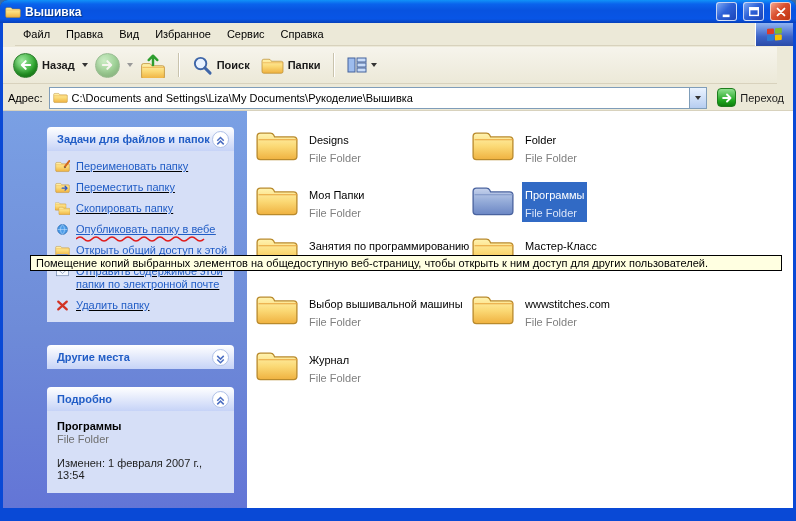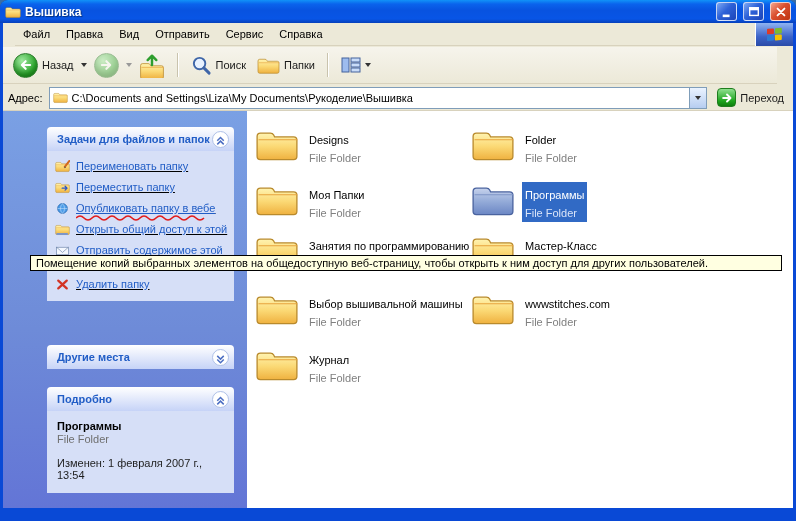--- a/index.html
+++ b/index.html
@@ -12,21 +12,21 @@
   .titletext{color:#fff;font-weight:bold;font-size:12px;text-shadow:1px 1px 1px #04307E;flex:1;}
   .winbtn{width:21px;height:19px;border-radius:3px;border:1px solid rgba(255,255,255,.75);display:flex;align-items:center;justify-content:center;margin-left:2px;}
   .b-blue{background:linear-gradient(135deg,#7DA8F4,#2E62D8 45%,#1B44B8);}
   .b-red{background:linear-gradient(135deg,#F2A48C,#DA4F2E 45%,#BE3413);}
   
   .wbody{position:absolute;left:3px;right:3px;top:23px;bottom:13px;background:#ECE9D8;overflow:hidden;}
   .menubar{position:absolute;left:12px;top:0;right:0;height:23px;display:flex;align-items:center;border-bottom:1px solid #D8D2BD;}
   .menu-item{font-size:11px;color:#000;padding:0 8px;line-height:22px;}
   .winlogo{margin-left:auto;width:38px;height:23px;border-left:1px solid #fff;display:flex;align-items:center;justify-content:center;
     background:linear-gradient(180deg,#8FB3F2,#3C63C8 60%,#2A4BA8);}
-  .toolbar{position:absolute;left:0;top:24px;right:16px;height:37px;display:flex;align-items:center;padding:0 6px;gap:3px;border-bottom:1px solid #D8D2BD;background:linear-gradient(180deg,#F6F4EC,#ECE9D8);}
+  .toolbar{position:absolute;left:0;top:24px;right:16px;height:37px;display:flex;align-items:center;padding:0 6px;gap:3px;border-bottom:1px solid #D8D2BD;background:linear-gradient(180deg,#F6F4EC,#ECE9D8);font-weight:bold;}
   .tbtn{display:flex;align-items:center;gap:4px;padding:2px 4px;border-radius:3px;}
   .tlabel{font-size:11px;color:#1A1A1A;}
   .circle{width:25px;height:25px;border-radius:50%;background:radial-gradient(circle at 35% 30%,#9FE89F,#2FA82F 62%,#157E15);
     border:1px solid #2E7D2E;box-shadow:inset 0 -4px 5px rgba(0,60,0,.35);display:flex;align-items:center;justify-content:center;}
   .circle.dis{opacity:.45;}
   .tri{width:0;height:0;border-left:3px solid transparent;border-right:3px solid transparent;border-top:4px solid #333;}
   .tri.dis{border-top-color:#999;}
   .sep{width:2px;height:24px;margin:0 5px;border-left:1px solid #C9C3AD;border-right:1px solid #FFF;}
   .addrbar{position:absolute;left:0;top:62px;right:0;height:26px;display:flex;align-items:center;padding:0 5px;gap:6px;border-bottom:1px solid #D8D2BD;background:#ECE9D8;}
   .addrlabel{font-size:11px;color:#000;}
@@ -117,21 +117,21 @@
         </svg>
     </span>
   </div>
 
   <div class="wbody">
 
     <div class="menubar">
       <span class="menu-item">Файл</span>
       <span class="menu-item">Правка</span>
       <span class="menu-item">Вид</span>
-      <span class="menu-item">Отправить</span>
+      <span class="menu-item">Избранное</span>
       <span class="menu-item">Сервис</span>
       <span class="menu-item">Справка</span>
       <span class="winlogo">
         <svg width="17" height="15" viewBox="0 0 18 16">
           <g transform="skewY(-4)">
             <rect x="1" y="2" width="7.4" height="6" rx="1" fill="#DD3B27"></rect>
             <rect x="9.4" y="2" width="7.4" height="6" rx="1" fill="#7EBB2C"></rect>
             <rect x="1" y="9" width="7.4" height="6" rx="1" fill="#2D7BD4"></rect>
             <rect x="9.4" y="9" width="7.4" height="6" rx="1" fill="#F3C200"></rect>
           </g>
@@ -235,20 +235,31 @@
             </div>
 
             <div class="titem">
               <svg class="mi" viewBox="0 0 46 38">
                 <use href="#fold"></use>
                   <path d="M22 21 h14 M31 15 l6 6 -6 6" stroke="#2B56C9" stroke-width="4" fill="none" stroke-linecap="round" stroke-linejoin="round"></path>
               </svg>
               <span class="lbl">Переместить папку</span>
             </div>
 
+            <div class="titem">
+              <svg class="mi" viewBox="0 0 46 38">
+                <g transform="translate(-2,-4) scale(.82)">
+                    <use href="#fold"></use>
+                  </g>
+                <g transform="translate(10,10) scale(.82)">
+                    <use href="#fold"></use>
+                  </g>
+              </svg>
+              <span class="lbl">Скопировать папку</span>
+            </div>
 
             <div class="titem">
               <svg class="mi" viewBox="0 0 46 38">
                 <circle cx="23" cy="19" r="15" fill="#4C9CE8" stroke="#1D5FA8" stroke-width="2"></circle>
                 <path d="M8 19 h30 M23 4 a21 21 0 0 1 0 30 M23 4 a21 21 0 0 0 0 30" stroke="#CFE6FF" stroke-width="1.6" fill="none"></path>
               </svg>
               <span class="lbl hov">Опубликовать папку в вебе</span>
               <svg class="squig" width="132" height="8" viewBox="0 0 132 8">
                 <path d="M0 4 Q4 0 8 4 T16 4 T24 4 T32 4 T40 4 T48 4 T56 4 T64 4 T72 4 T80 4 T88 4 T96 4 T104 4 T112 4 T120 4 T128 4" stroke="#E11C1C" stroke-width="1.6" fill="none"></path>
               </svg>

